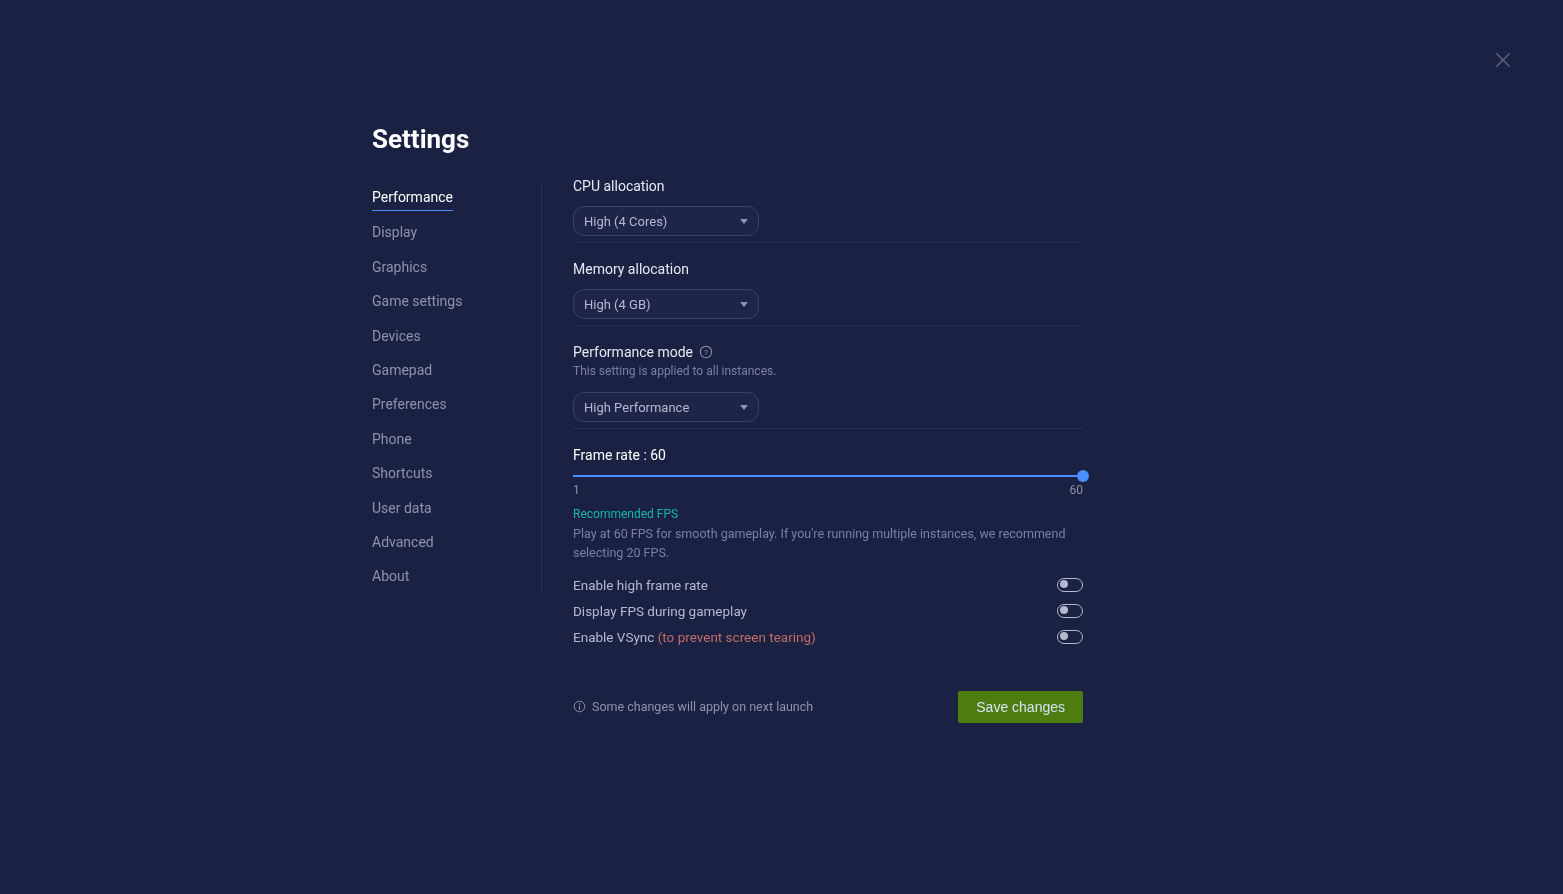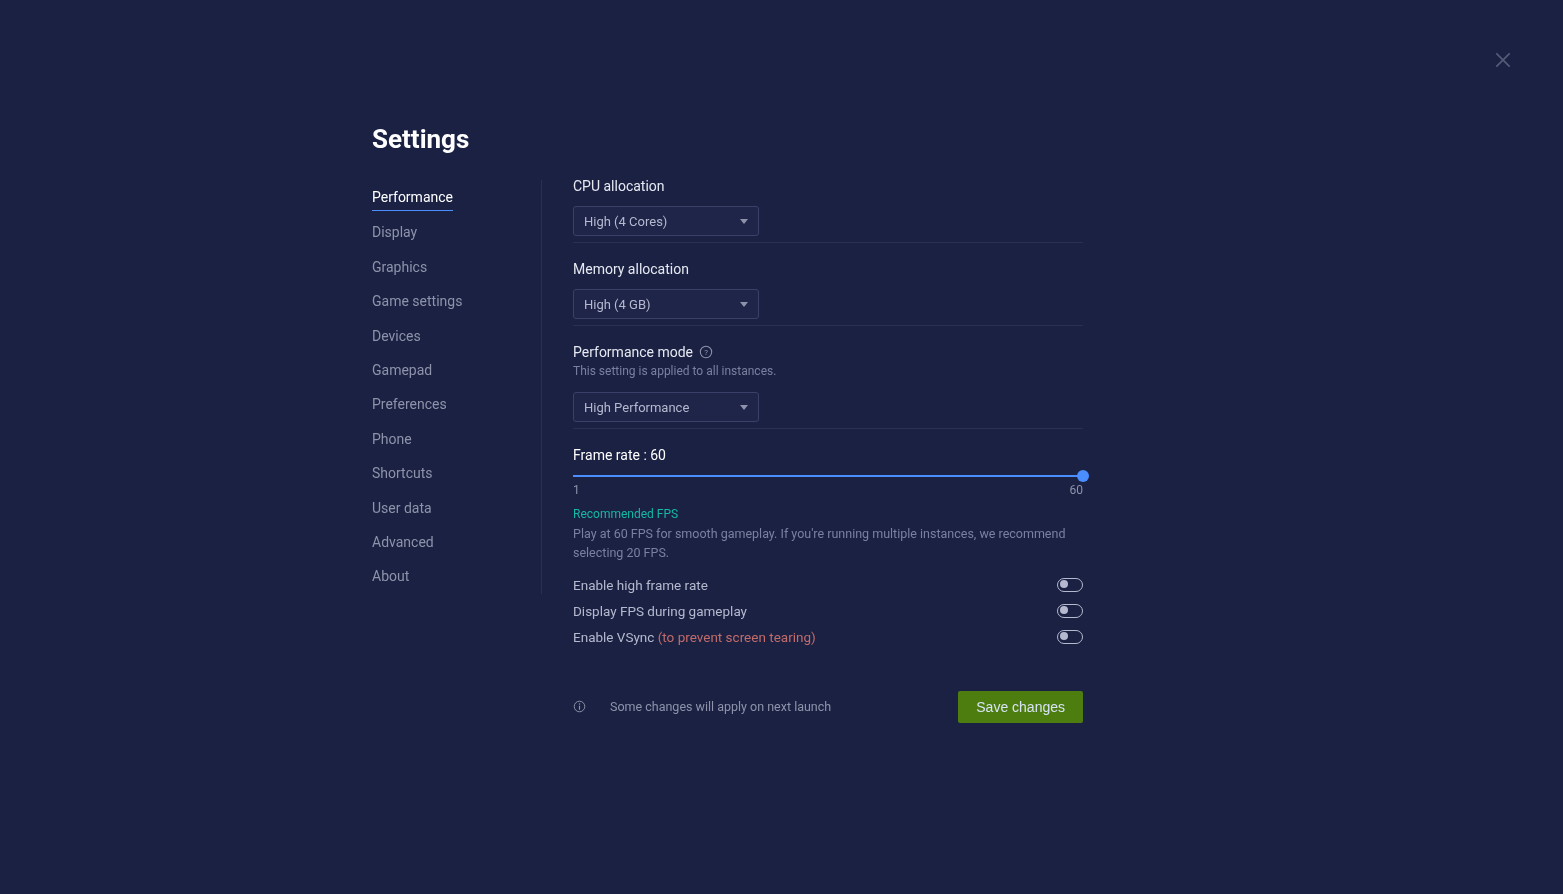--- a/index.html
+++ b/index.html
@@ -77,21 +77,21 @@
     font-size: 12px;
     color: #7b80a0;
     margin-top: -8px;
     margin-bottom: 14px;
   }
   .dropdown {
     width: 186px;
     height: 30px;
     background: #1f2548;
     border: 1px solid #3a4168;
-    border-radius: 3px;
+    border-radius: 11px;
     display: flex;
     align-items: center;
     justify-content: space-between;
     padding: 0 10px;
     cursor: pointer;
     font-size: 13px;
     color: #b5b9cf;
   }
   .dropdown .caret {
     width: 0; height: 0;
@@ -171,21 +171,21 @@
     display: flex;
     justify-content: space-between;
     align-items: center;
     margin-top: 30px;
   }
   .info-note {
     font-size: 12.5px;
     color: #8e93ab;
     display: flex;
     align-items: center;
-    gap: 24px;
+    gap: 6px;
   }
   .info-icon-svg {
     width: 13px; height: 13px;
   }
   .help-icon-svg {
     width: 14px; height: 14px;
   }
   .save-btn {
     background: #4d7c0f;
     color: #d8e4f5;

